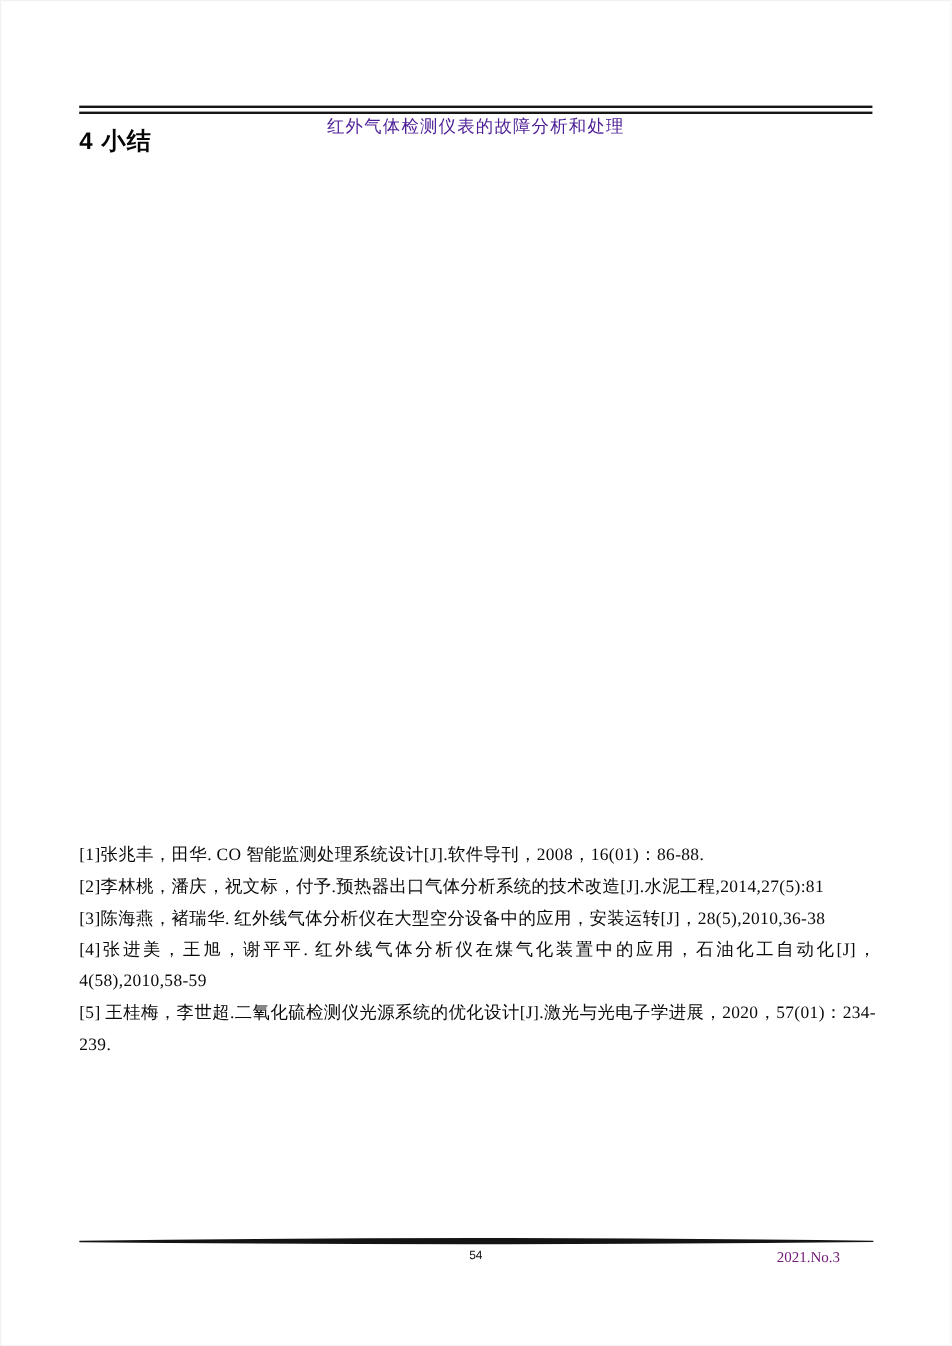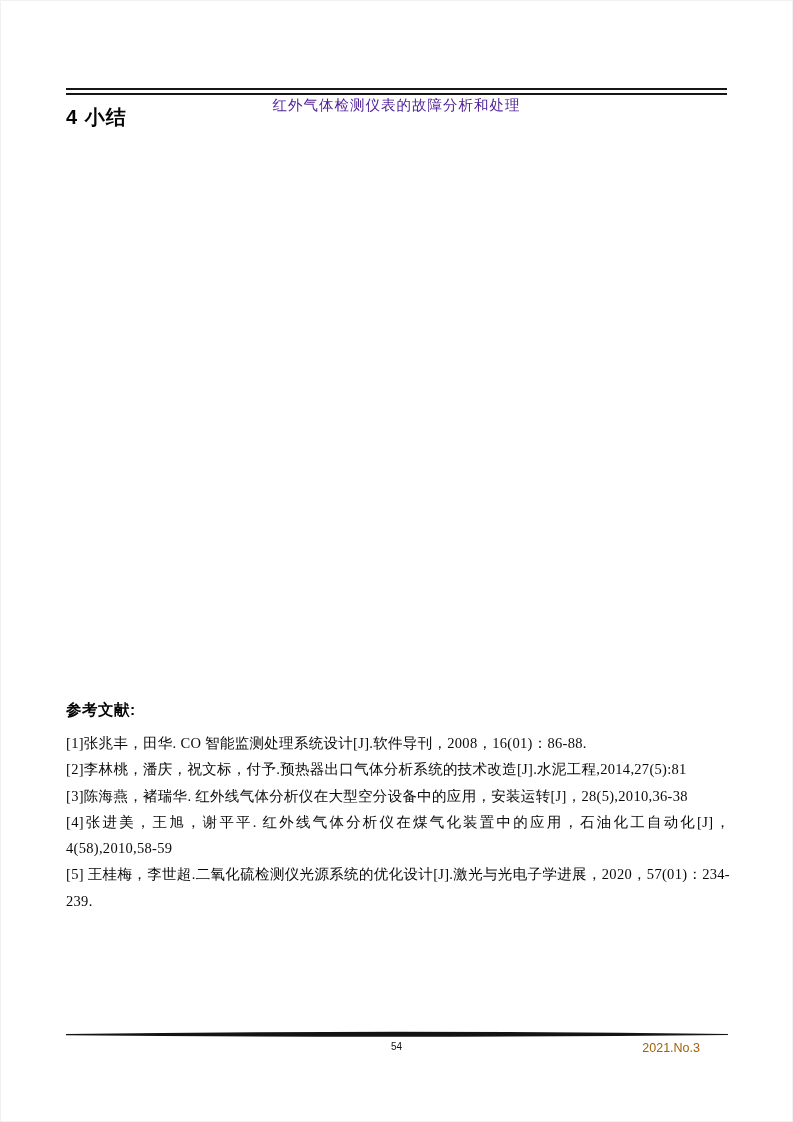--- a/index.html
+++ b/index.html
@@ -84,39 +84,38 @@
     position: absolute;
     top: 1041px; left: 0; width: 100%;
     text-align: center;
     font-family: "Liberation Sans", "DejaVu Sans", sans-serif;
     font-size: 10px;
     color: #111111;
   }
   .footer-issue {
     position: absolute;
     top: 1041px; right: 93px;
-    font-family: Liberation Sans, sans-serif;
+    font-family: Liberation Serif, serif;
     font-size: 12.5px;
-    color: #a16207;
+    color: #701a75;
   }
 </style>
 </head>
 <body>
 
 <div class="page">
 
   <div class="running-title">红外气体检测仪表的故障分析和处理</div>
 
   <div class="header-rule"></div>
 
   <div class="section-heading">4 小结</div>
 
 
   <div class="references">
-    <div class="ref-label">参考文献:</div>
     <ul class="ref-list">
       <li class="ref-item">[1]张兆丰，田华. CO 智能监测处理系统设计[J].软件导刊，2008，16(01)：86-88.</li>
       <li class="ref-item">[2]李林桃，潘庆，祝文标，付予.预热器出口气体分析系统的技术改造[J].水泥工程,2014,27(5):81</li>
       <li class="ref-item">[3]陈海燕，褚瑞华. 红外线气体分析仪在大型空分设备中的应用，安装运转[J]，28(5),2010,36-38</li>
       <li class="ref-item">[4]张进美，王旭，谢平平. 红外线气体分析仪在煤气化装置中的应用，石油化工自动化[J]，4(58),2010,58-59</li>
       <li class="ref-item">[5] 王桂梅，李世超.二氧化硫检测仪光源系统的优化设计[J].激光与光电子学进展，2020，57(01)：234-239.</li>
     </ul>
   </div>
 
   <div class="footer-divider">

